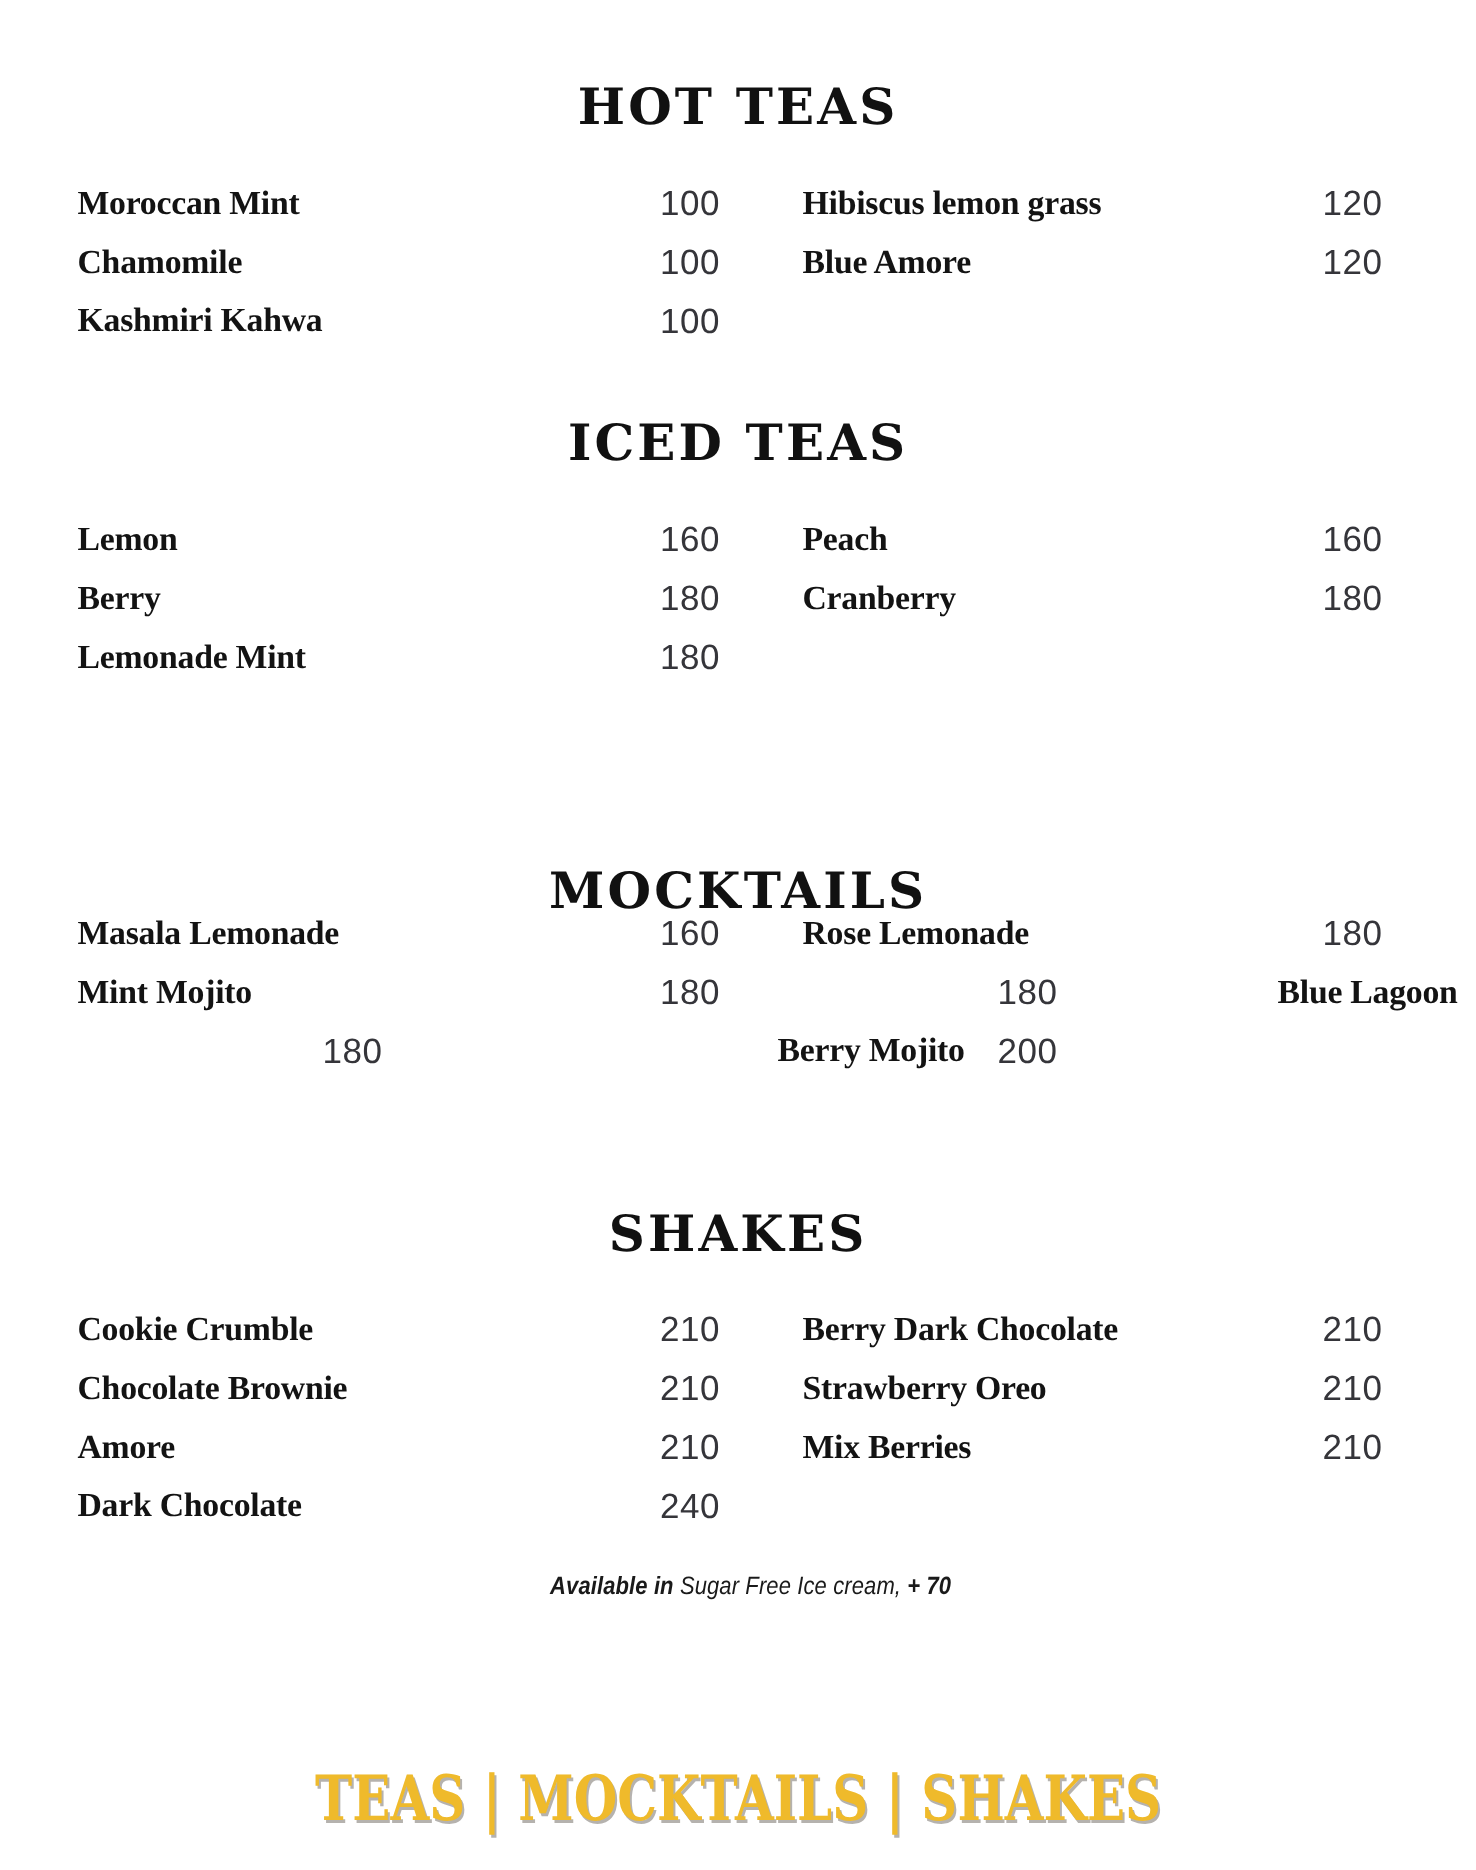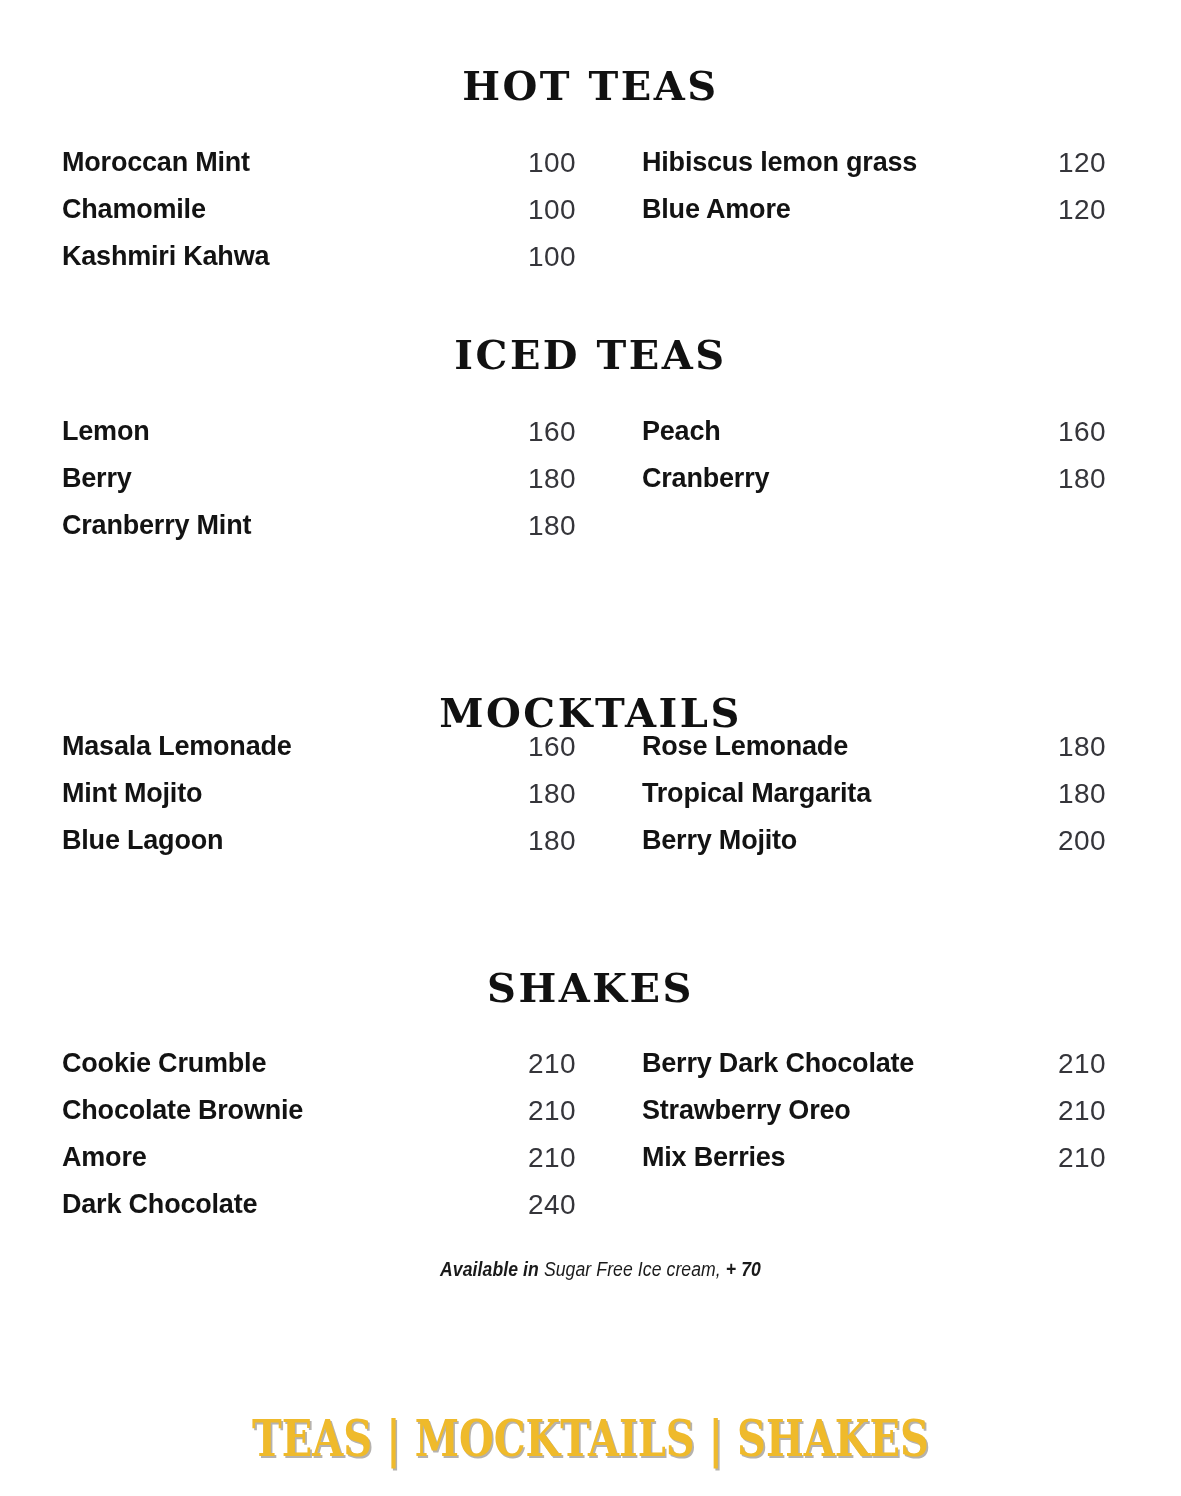--- a/index.html
+++ b/index.html
@@ -40,21 +40,21 @@
   .items {
     display: grid;
     grid-template-columns: 440px 100px 20px 400px 120px;
     column-gap: 0;
     padding: 0 62px 0 62px;
     box-sizing: border-box;
     width: 1181px;
   }
 
   .row-name {
-    font-family: Liberation Sans, sans-serif;
+    font-family: Liberation Serif, serif;
     font-weight: 700;
     font-size: 27px;
     color: #131313;
     line-height: 47px;
     white-space: nowrap;
     letter-spacing: -0.2px;
   }
   .row-price {
     font-family: "Liberation Sans", "DejaVu Sans", sans-serif;
     font-weight: 300;
@@ -140,21 +140,21 @@
       <div class="spacer-cell"></div>
       <div class="row-name col-right">Peach</div>
       <div class="row-price">160</div>
 
       <div class="row-name">Berry</div>
       <div class="row-price">180</div>
       <div class="spacer-cell"></div>
       <div class="row-name col-right">Cranberry</div>
       <div class="row-price">180</div>
 
-      <div class="row-name">Cranberry Mint</div>
+      <div class="row-name">Lemonade Mint</div>
       <div class="row-price">180</div>
       <div class="spacer-cell"></div>
       <div class="row-name col-right"></div>
       <div class="row-price"></div>
     </div>
   </div>
 
   <div class="blk" style="top:650px;margin-top:43px;">
     <h2 class="section-heading">MOCKTAILS</h2>
   </div>
@@ -162,21 +162,20 @@
     <div class="items">
       <div class="row-name">Masala Lemonade</div>
       <div class="row-price">160</div>
       <div class="spacer-cell"></div>
       <div class="row-name col-right">Rose Lemonade</div>
       <div class="row-price">180</div>
 
       <div class="row-name">Mint Mojito</div>
       <div class="row-price">180</div>
       <div class="spacer-cell"></div>
-      <div class="row-name col-right">Tropical Margarita</div>
       <div class="row-price">180</div>
 
       <div class="row-name">Blue Lagoon</div>
       <div class="row-price">180</div>
       <div class="spacer-cell"></div>
       <div class="row-name col-right">Berry Mojito</div>
       <div class="row-price">200</div>
     </div>
   </div>
 

